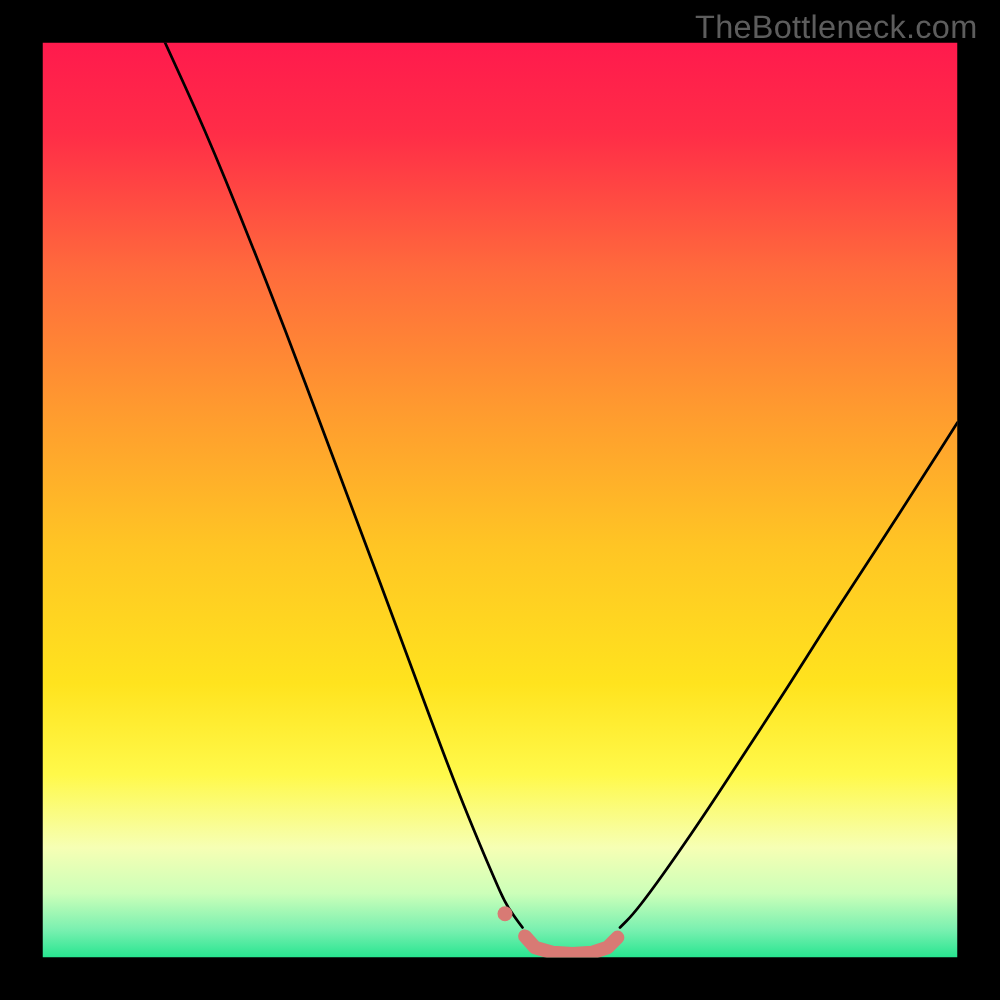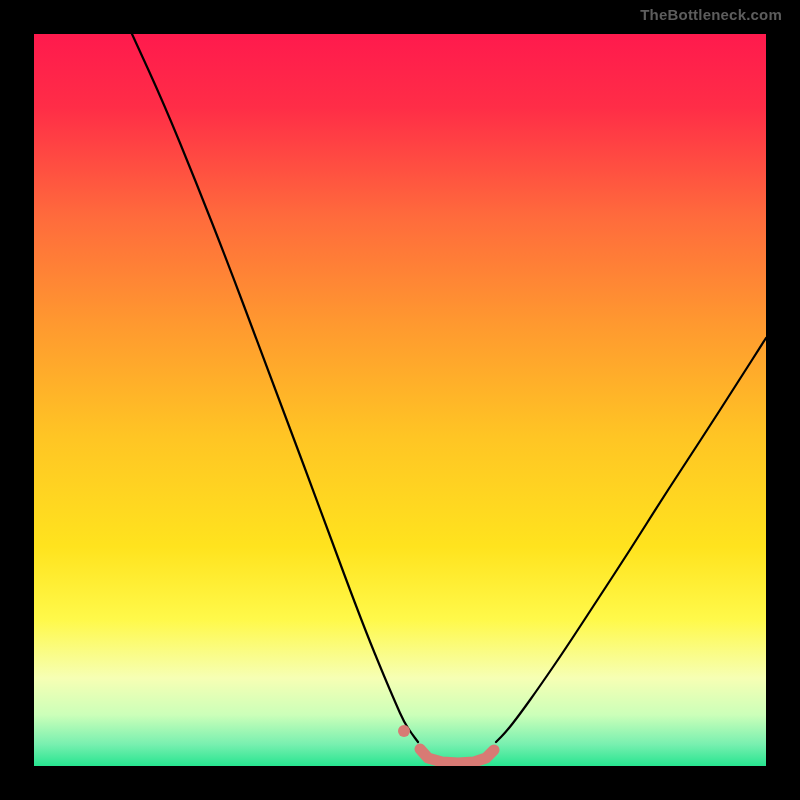--- a/index.html
+++ b/index.html
@@ -27,22 +27,22 @@
   .plot svg {
     display: block;
     width: 732px;
     height: 732px;
   }
   .watermark {
     position: absolute;
     top: 6px;
     right: 18px;
     color: #5d5d5d;
-    font-size: 15px;
-    font-weight: 700;
+    font-size: 26px;
+    font-weight: 400;
     letter-spacing: 0.2px;
     user-select: none;
   }
 </style>
 </head>
 <body>
 
 <div class="outer">
   <div class="watermark">TheBottleneck.com</div>
   <div class="plot">

